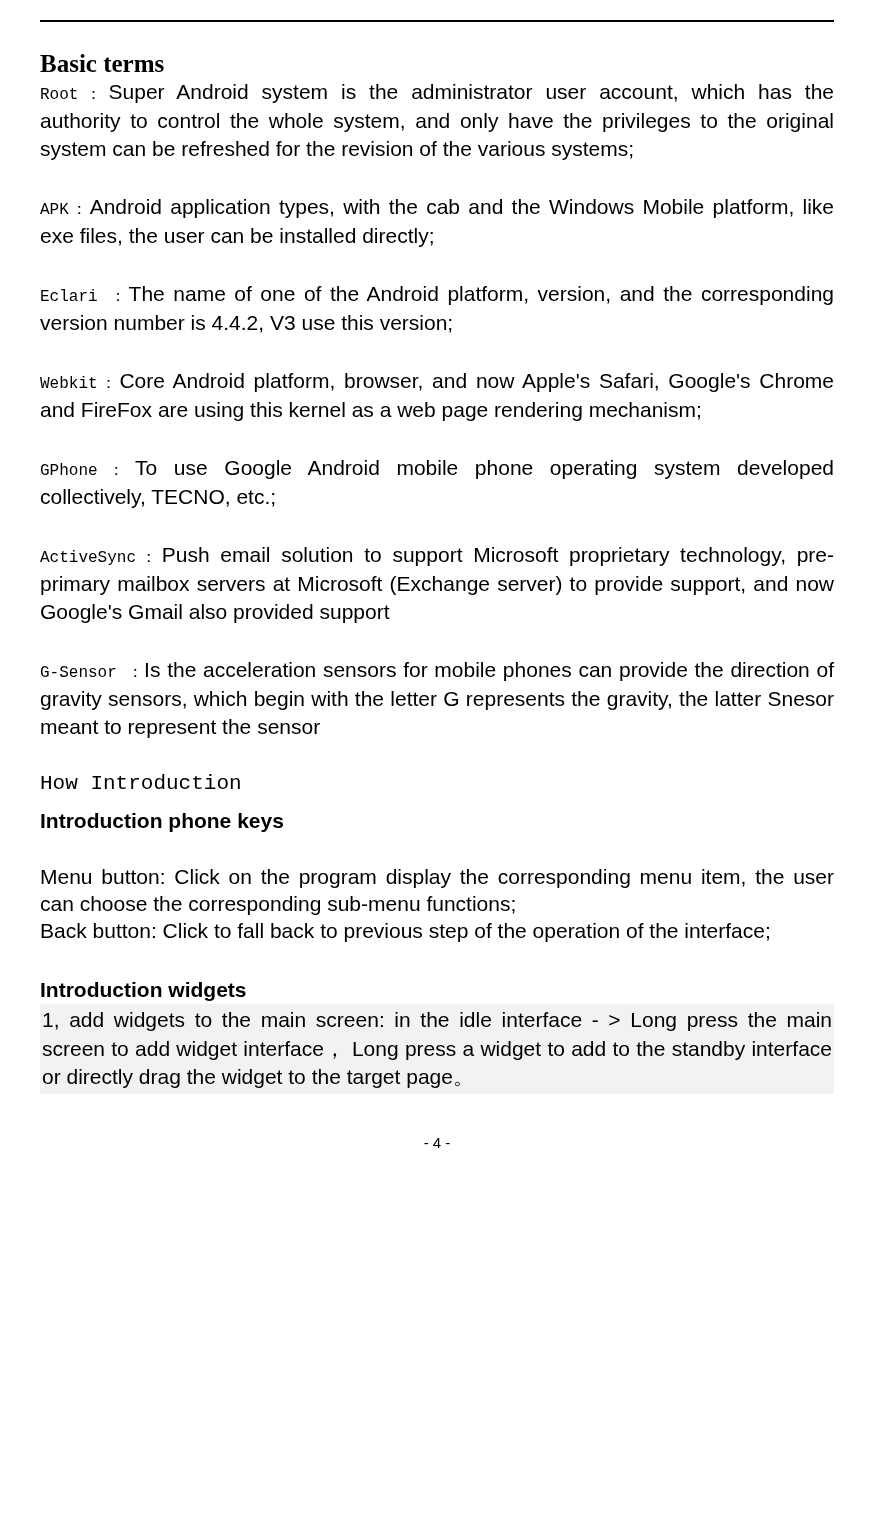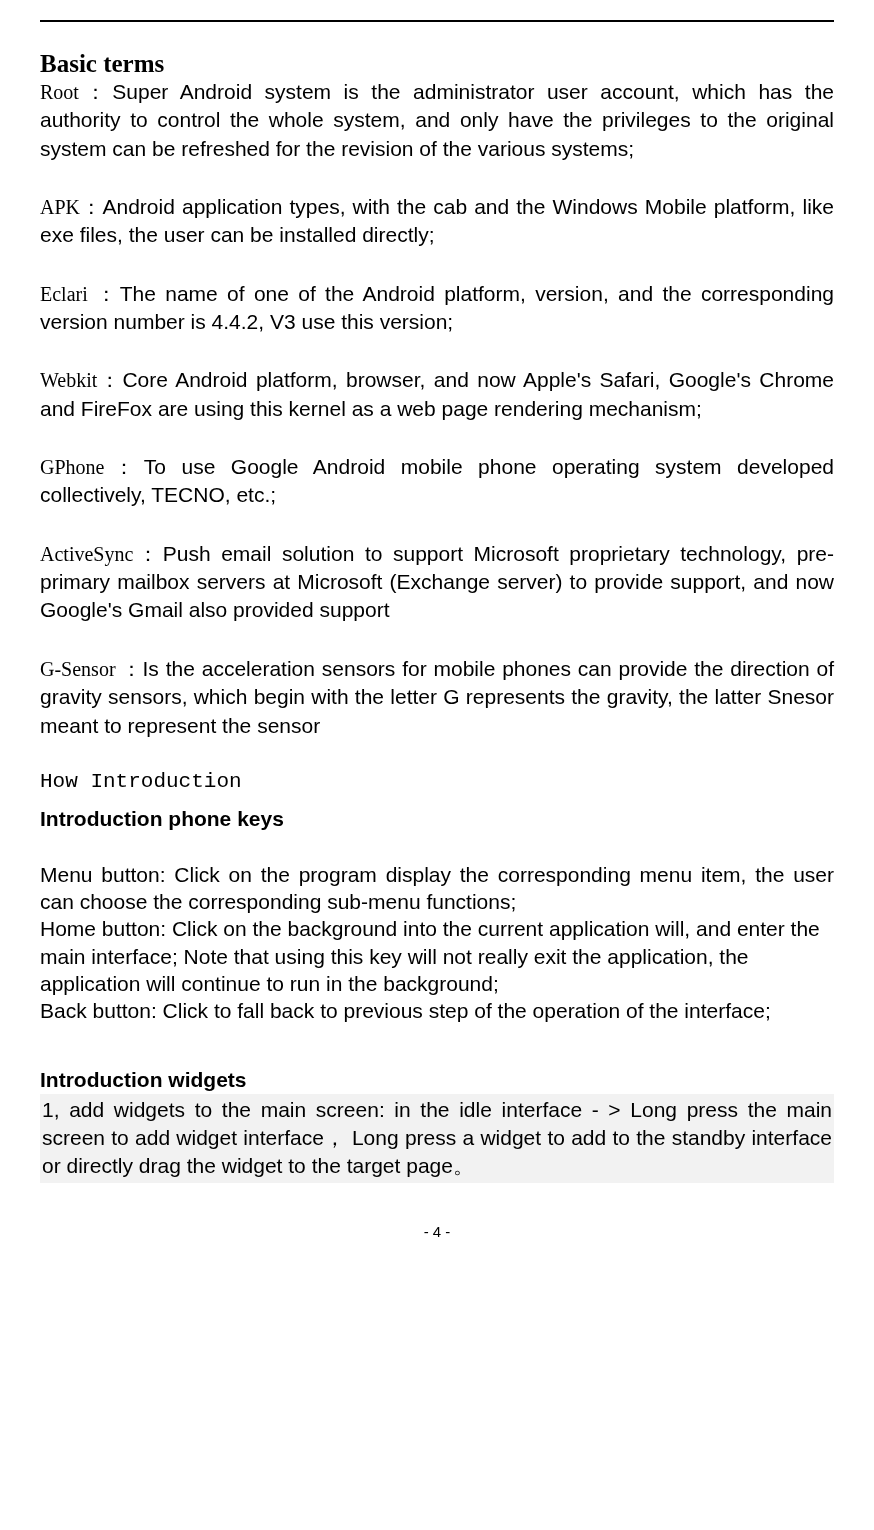--- a/index.html
+++ b/index.html
@@ -22,41 +22,41 @@
     font-size: 21px;
     line-height: 1.35;
     margin-bottom: 30px;
     text-align: justify;
   }
   .term-block.justify-wide {
     text-align: justify;
     text-justify: inter-word;
   }
   .term-label {
-    font-family: Liberation Serif, serif;
-    font-size: 20px;
+    font-family: Liberation Mono, monospace;
+    font-size: 16px;
   }
   .section-title-mono {
     font-family: "SimSun", "Courier New", monospace;
     font-size: 21px;
     font-weight: normal;
     margin-top: 12px;
     margin-bottom: 14px;
   }
   .subheading {
     font-size: 21px;
     font-weight: bold;
     margin-bottom: 30px;
   }
   .para {
     font-size: 21px;
     line-height: 1.3;
     margin-bottom: 0;
   }
-  .para-group { margin-bottom: 43px; }
+  .para-group { margin-bottom: 34px; }
   .para.justify { text-align: justify; }
   .subheading2 {
     font-size: 21px;
     font-weight: bold;
     margin-bottom: 2px;
   }
   .highlight-block {
     background: #f2f2f2;
     font-size: 21px;
     line-height: 1.35;
@@ -104,21 +104,20 @@
 <div class="term-block justify-wide">
   <span class="term-label">G-Sensor ：</span><span>Is the acceleration sensors for mobile phones can provide the direction of gravity sensors, which begin with the letter G represents the gravity, the latter Snesor meant to represent the sensor</span>
 </div>
 
 <div class="section-title-mono">How Introduction</div>
 
 <div class="subheading">Introduction phone keys</div>
 
 <div class="para-group">
   <div class="para justify">Menu button: Click on the program display the corresponding menu item, the user can choose the corresponding sub-menu functions;</div>
-  <div class="para">Home button: Click on the background into the current application will, and enter the main interface; Note that using this key will not really exit the application, the application will continue to run in the background;</div>
   <div class="para">Back button: Click to fall back to previous step of the operation of the interface;</div>
 </div>
 
 <div class="subheading2">Introduction widgets</div>
 
 <div class="highlight-block">1, add widgets to the main screen: in the idle interface - &gt; Long press the main screen to add widget interface， Long press a widget to add to the standby interface or directly drag the widget to the target page。</div>
 
 <div class="footer">- 4 -</div>
 
 </body></html>

